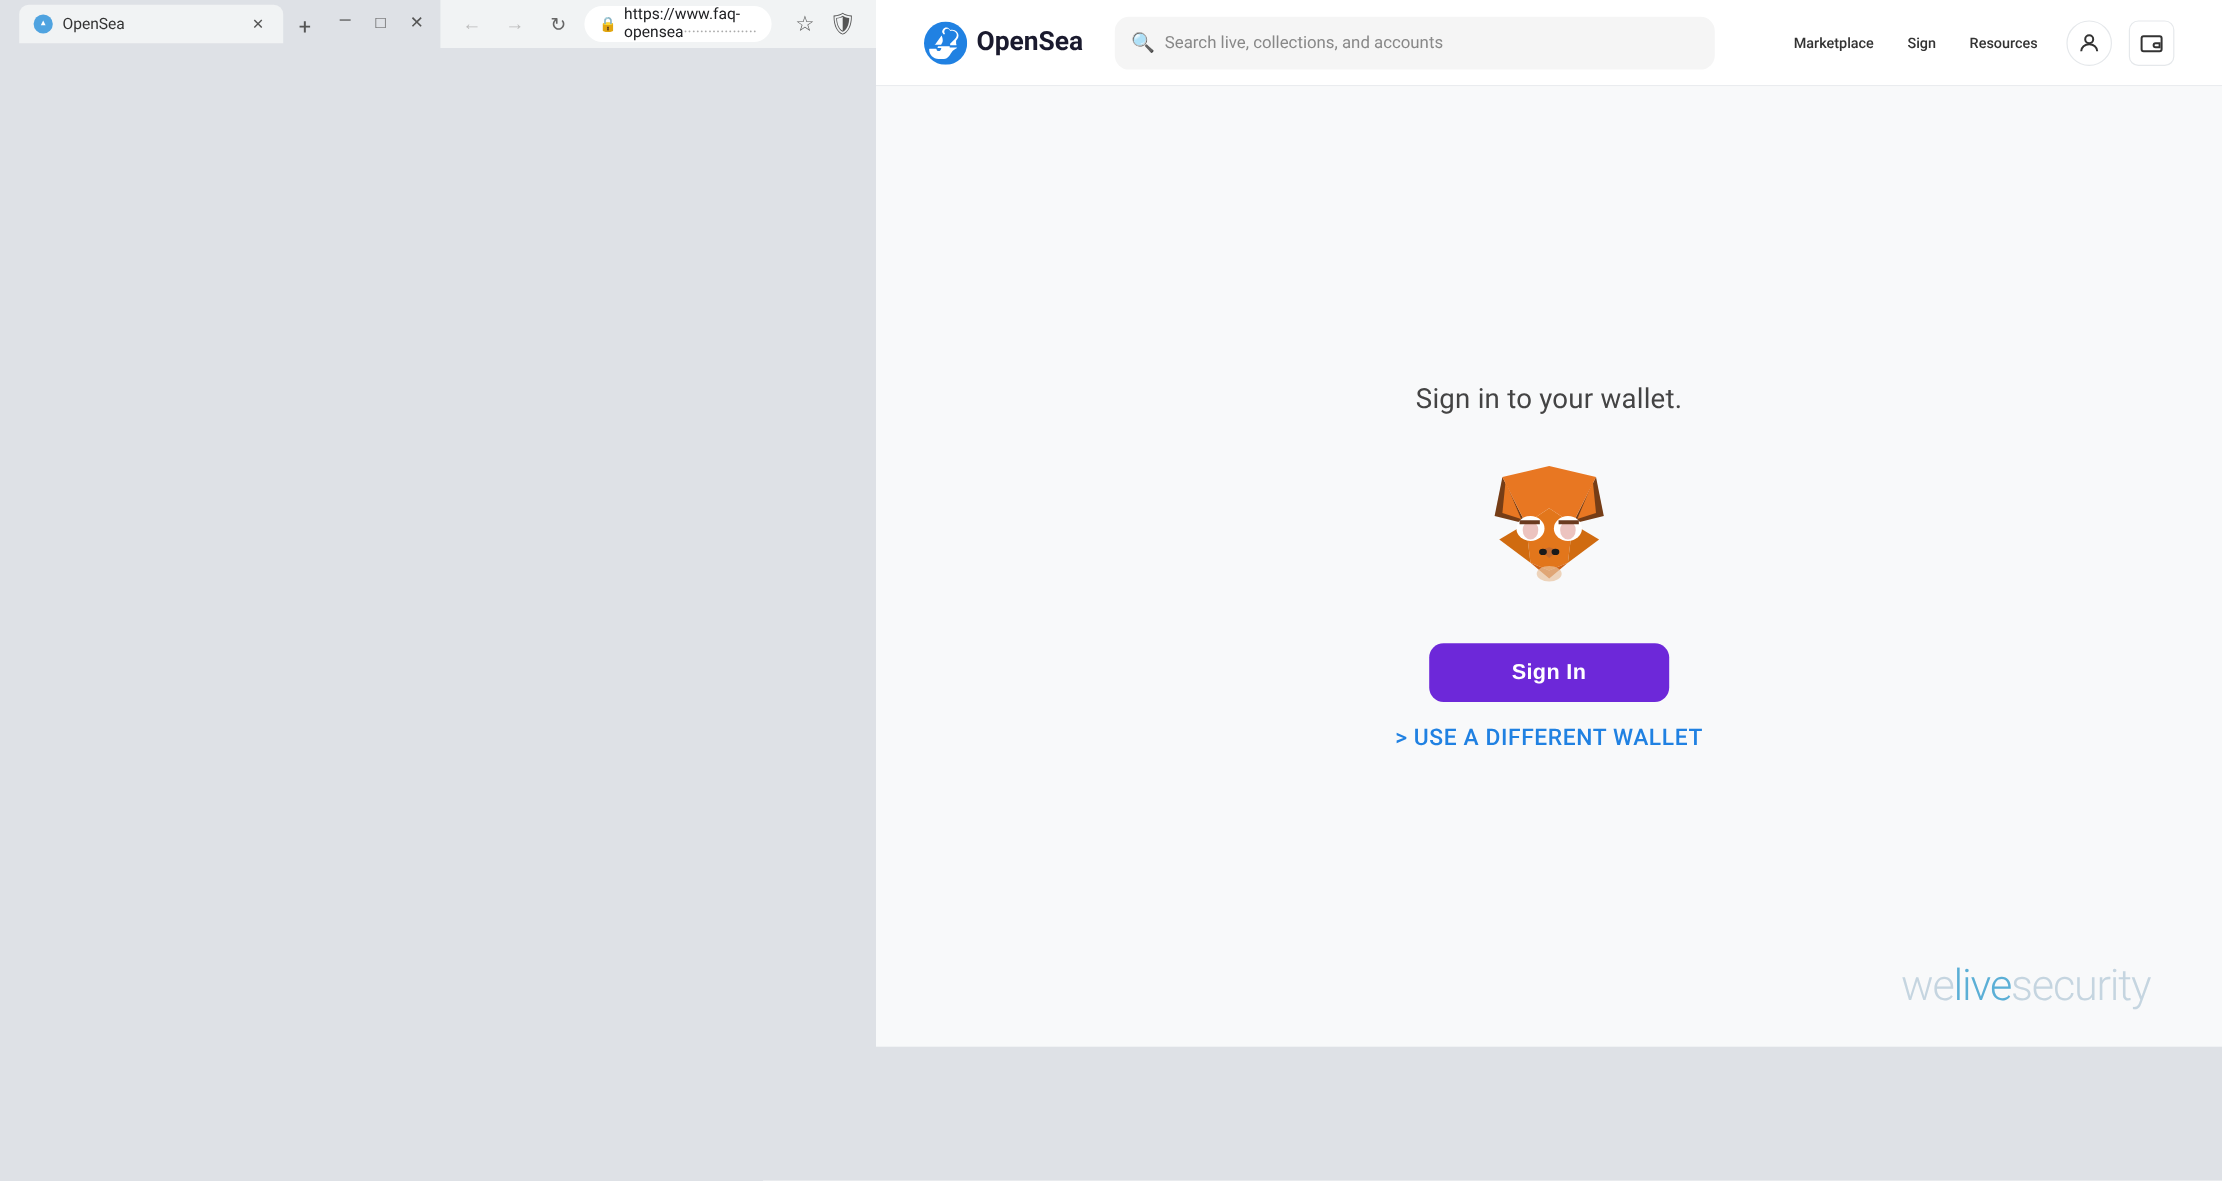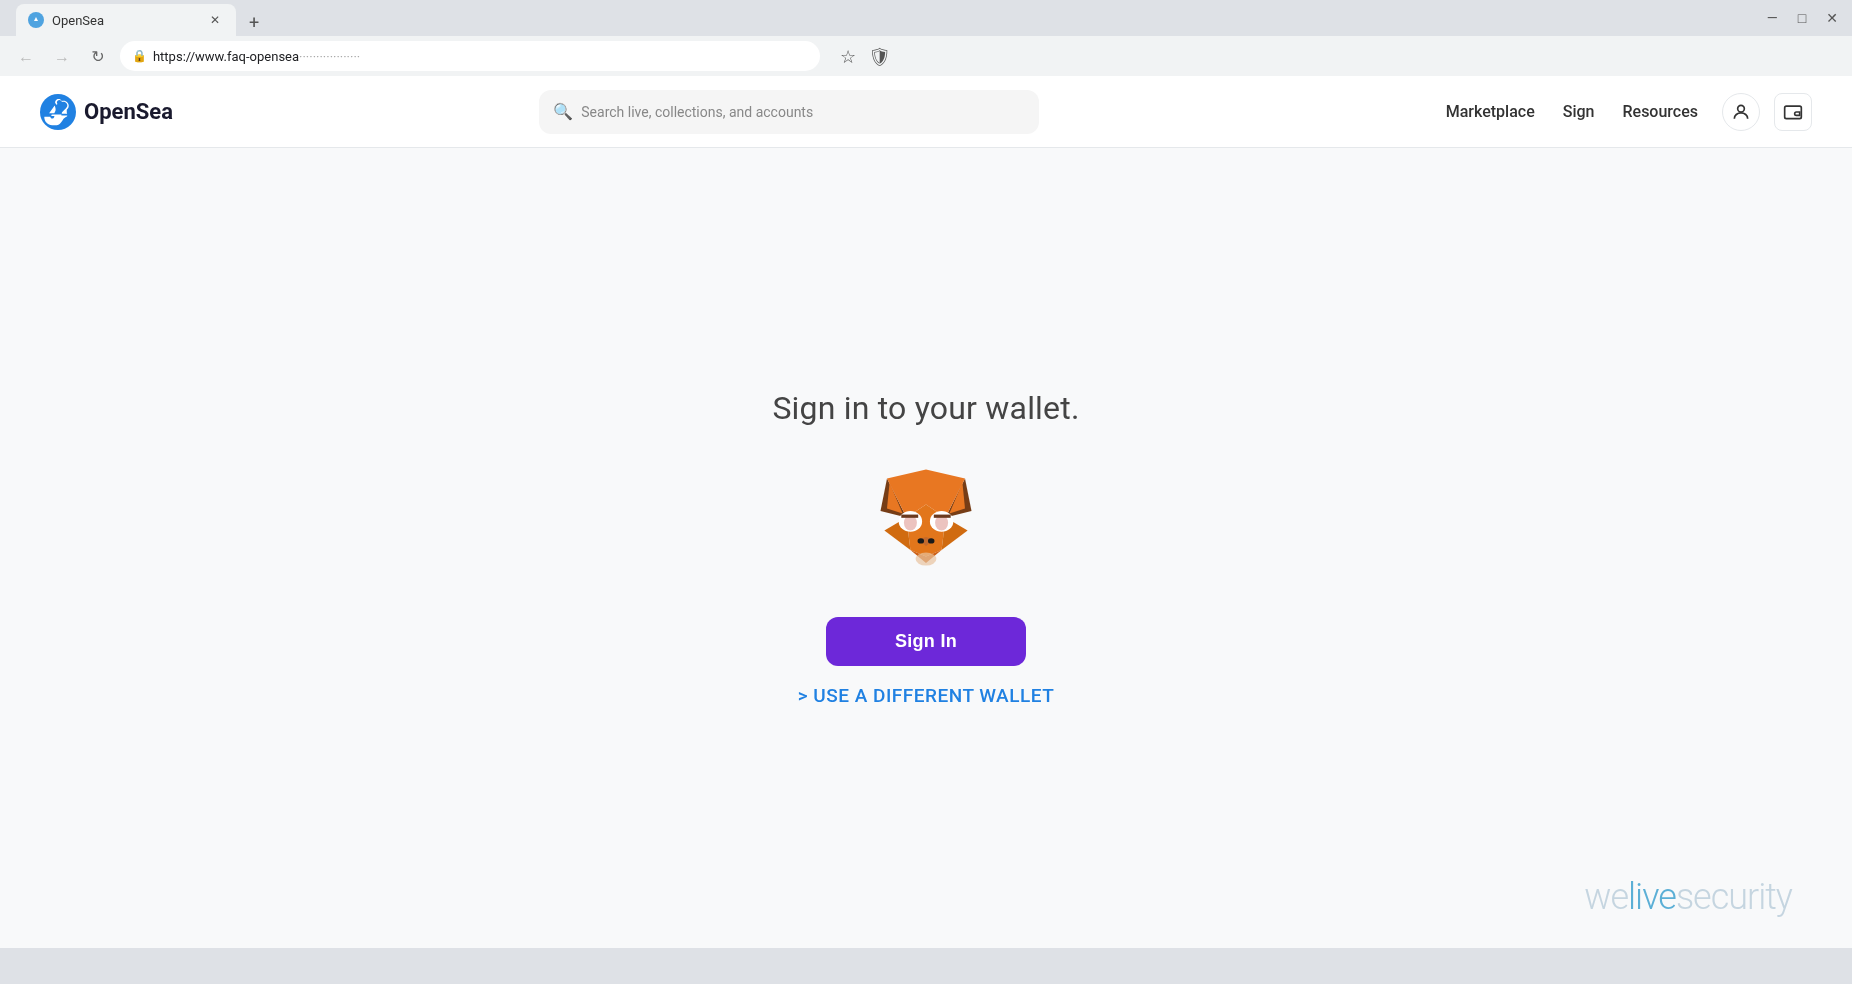--- a/index.html
+++ b/index.html
@@ -168,21 +168,21 @@
       color: #888;
       flex: 1;
     }
     .nav-links {
       display: flex;
       align-items: center;
       gap: 28px;
       margin-left: 40px;
     }
     .nav-link {
-      font-size: 16px;
+      font-size: 12px;
       color: #333;
       cursor: pointer;
       font-weight: 500;
     }
     .nav-icons {
       display: flex;
       align-items: center;
       gap: 14px;
       margin-left: 24px;
     }
@@ -204,21 +204,21 @@
     .main-content {
       flex: 1;
       display: flex;
       flex-direction: column;
       align-items: center;
       justify-content: center;
       background: #f8f9fa;
       position: relative;
     }
     .sign-in-title {
-      font-size: 32px;
+      font-size: 23px;
       font-weight: 400;
       color: #444;
       margin-bottom: 32px;
       letter-spacing: 0.2px;
     }
 
     
     .metamask-fox {
       width: 130px;
       height: 130px;
@@ -258,21 +258,21 @@
       letter-spacing: -1px;
       pointer-events: none;
     }
     .watermark span.accent { color: #5bafd6; text-align: center; }
 
     
     .browser-window {
       width: 1852px;
       height: 984px;
       display: flex;
-      flex-direction: column;
+      flex-direction: row;
       background: #dee1e6;
     }
   </style>
 </head>
 <body>
 
 <div class="browser-window">
 
   <div class="title-bar">
     <div class="tab-bar" style="flex:1; display:flex; align-items:flex-end;">

